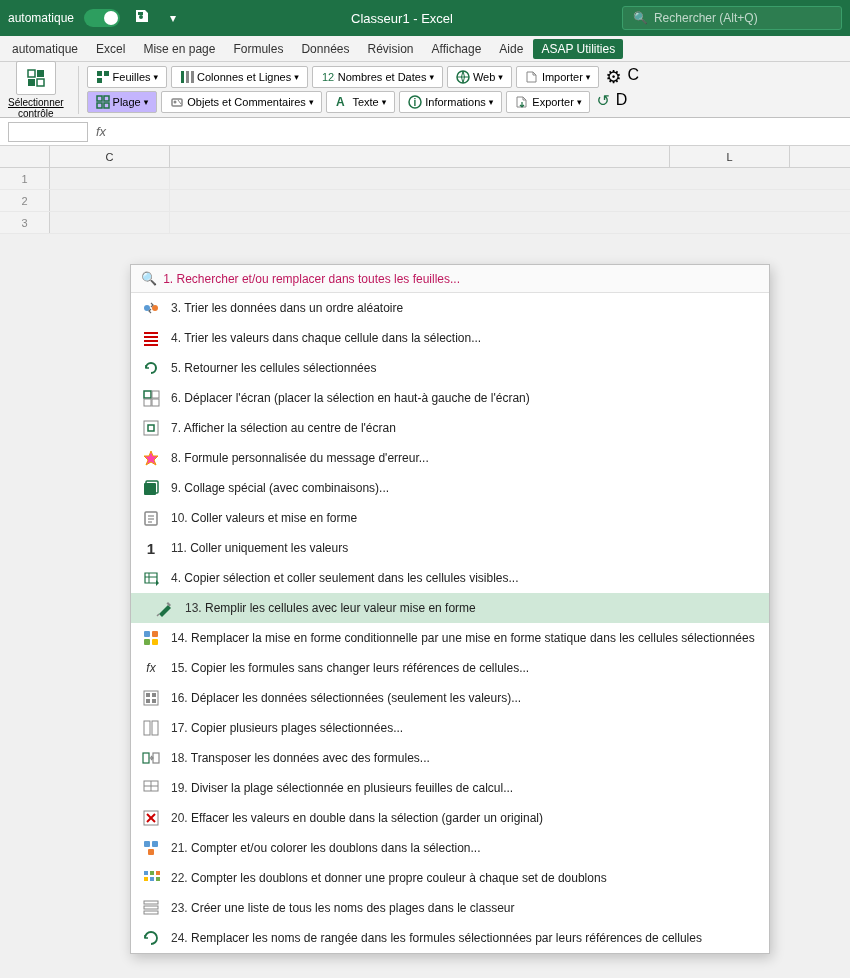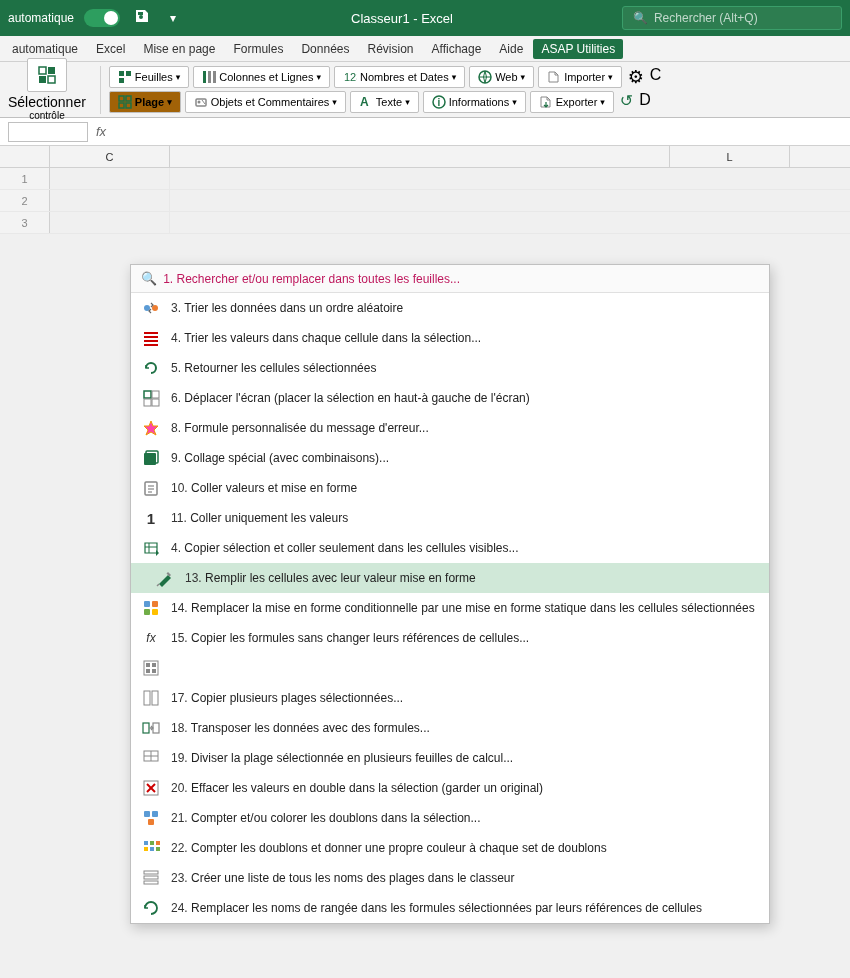--- a/index.html
+++ b/index.html
@@ -105,21 +105,21 @@
       border-radius: 2px;
       padding: 2px 8px;
       font-size: 11px;
       cursor: pointer;
       display: flex;
       align-items: center;
       gap: 3px;
       white-space: nowrap;
       height: 22px;
     }
-    .ribbon-btn.highlighted { background: #a16207; font-weight: bold; }
+    .ribbon-btn.highlighted { background: #c4b5fd; }
     .ribbon-separator { width: 1px; background: #d0d0d0; height: 48px; margin: 0 4px; }
     .chevron { font-size: 9px; }
 
     
     .formula-bar {
       background: white;
       height: 28px;
       display: flex;
       align-items: center;
       border-bottom: 1px solid #d0d0d0;
@@ -270,21 +270,21 @@
 
   <div style="display:flex;flex-direction:column;align-items:center;margin-right:6px;">
     <div style="width:40px;height:34px;border:1px solid #c0c0c0;background:white;border-radius:2px;display:flex;align-items:center;justify-content:center;cursor:pointer;margin-bottom:2px;">
       <svg width="20" height="20" viewBox="0 0 20 20" fill="none">
           <rect x="2" y="2" width="7" height="7" stroke="#1e7145" stroke-width="1.5"></rect>
           <rect x="11" y="2" width="7" height="7" fill="#1e7145"></rect>
           <rect x="2" y="11" width="7" height="7" fill="#1e7145"></rect>
           <rect x="11" y="11" width="7" height="7" stroke="#1e7145" stroke-width="1.5"></rect>
         </svg>
     </div>
-    <span style="font-size:14px;">Sélectionner</span>
+    <span style="font-size:10px;text-decoration:underline;">Sélectionner</span>
     <span style="font-size:10px;">contrôle</span>
   </div>
   <div class="ribbon-separator"></div>
 
   <div style="display:flex;flex-direction:column;gap:3px;">
     <div style="display:flex;gap:4px;">
       <button class="ribbon-btn">
         <svg width="14" height="14" viewBox="0 0 14 14">
             <rect x="1" y="1" width="5" height="5" fill="#1e7145"></rect>
             <rect x="8" y="1" width="5" height="5" fill="#1e7145"></rect>
@@ -441,20 +441,29 @@
             <rect x="10" y="2" width="7" height="7" stroke="#888" stroke-width="1" fill="none"></rect>
             <rect x="2" y="10" width="7" height="7" stroke="#888" stroke-width="1" fill="none"></rect>
             <rect x="10" y="10" width="7" height="7" stroke="#888" stroke-width="1" fill="none"></rect>
           </svg>
       </div>
       <span><span class="item-num">6. </span>Déplacer l'écran (placer la sélection en haut-à gauche de l'écran)</span>
     </div>
     <div class="dropdown-item">
       <div class="item-icon">
         <svg width="18" height="18" viewBox="0 0 18 18">
+            <rect x="2" y="2" width="14" height="14" stroke="#888" stroke-width="1" fill="none"></rect>
+            <rect x="6" y="6" width="6" height="6" stroke="#1e7145" stroke-width="1.5" fill="none"></rect>
+          </svg>
+      </div>
+      <span><span class="item-num">7. </span>Afficher la sélection au centre de l'écran</span>
+    </div>
+    <div class="dropdown-item">
+      <div class="item-icon">
+        <svg width="18" height="18" viewBox="0 0 18 18">
             <polygon points="9,2 11,7 16,7 12,11 14,16 9,13 4,16 6,11 2,7 7,7" fill="#f4a" stroke="#e90" stroke-width="1"></polygon>
           </svg>
       </div>
       <span><span class="item-num">8. </span>Formule personnalisée du message d'erreur...</span>
     </div>
     <div class="dropdown-item">
       <div class="item-icon">
         <svg width="18" height="18" viewBox="0 0 18 18">
             <rect x="2" y="4" width="12" height="12" fill="#1e7145" rx="1"></rect>
             <rect x="4" y="2" width="12" height="12" fill="none" stroke="#1e7145" stroke-width="1.5" rx="1"></rect>
@@ -516,20 +525,21 @@
     <div class="dropdown-item">
       <div class="item-icon">
         <svg width="18" height="18" viewBox="0 0 18 18">
             <rect x="2" y="2" width="14" height="14" stroke="#888" stroke-width="1" fill="none"></rect>
             <rect x="4" y="4" width="4" height="4" fill="#888"></rect>
             <rect x="10" y="4" width="4" height="4" fill="#888"></rect>
             <rect x="4" y="10" width="4" height="4" fill="#888"></rect>
             <rect x="10" y="10" width="4" height="4" fill="#888"></rect>
           </svg>
       </div>
+      <span><span class="item-num">16. </span>Déplacer les données sélectionnées (seulement les valeurs)...</span>
     </div>
     <div class="dropdown-item">
       <div class="item-icon">
         <svg width="18" height="18" viewBox="0 0 18 18">
             <rect x="2" y="2" width="6" height="14" stroke="#888" stroke-width="1" fill="none"></rect>
             <rect x="10" y="2" width="6" height="14" stroke="#888" stroke-width="1" fill="none"></rect>
           </svg>
       </div>
       <span><span class="item-num">17. </span>Copier plusieurs plages sélectionnées...</span>
     </div>

